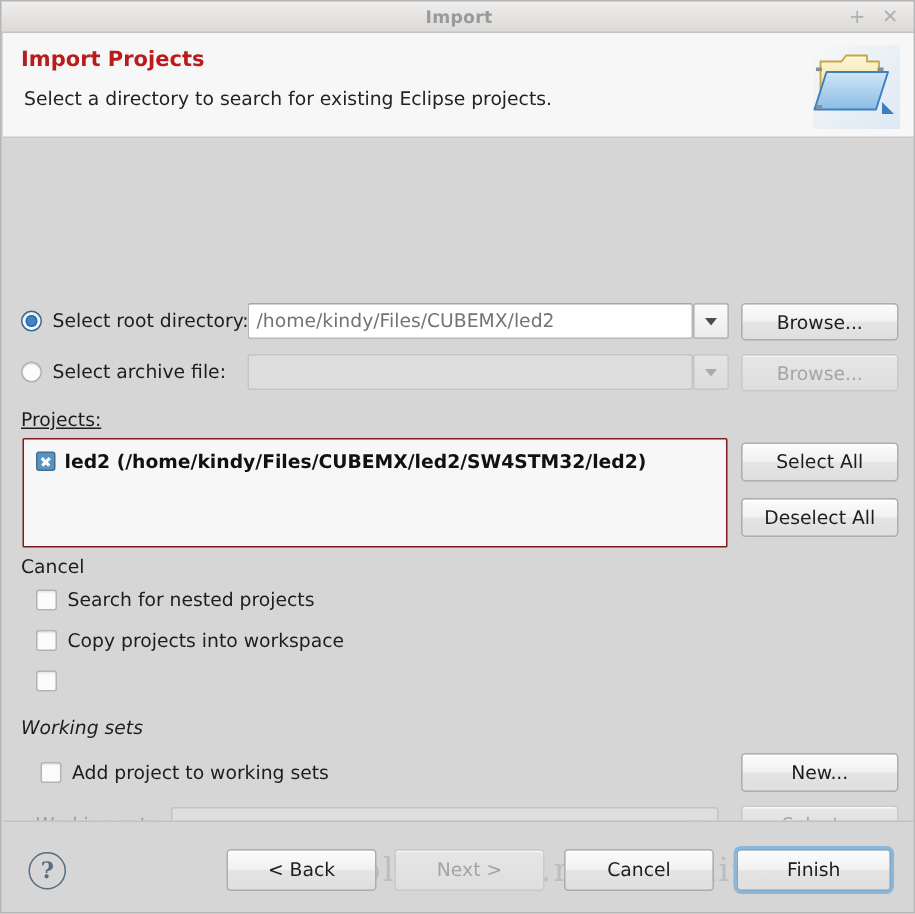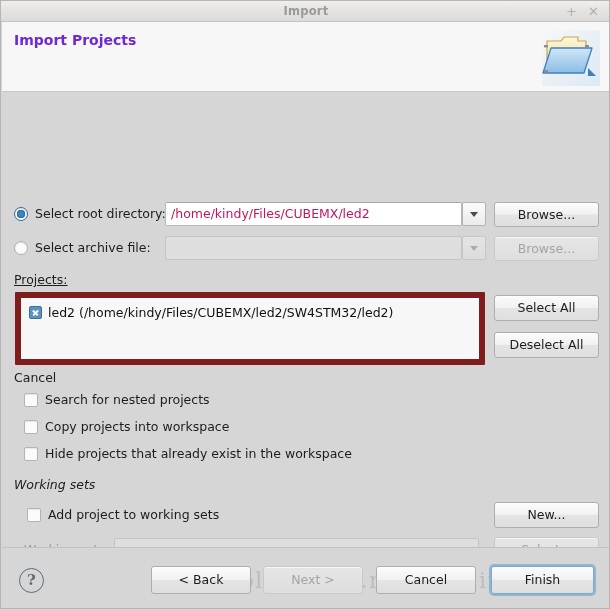--- a/index.html
+++ b/index.html
@@ -61,21 +61,21 @@
     height: 70px;
     background: #f7f7f7;
     border-bottom: 1px solid #c8c8c8;
     box-sizing: border-box;
   }
   .header-title {
     position: absolute;
     left: 12px; top: 10px;
     font-size: 14px;
     font-weight: bold;
-    color: #6d28d9;
+    color: #b91c1c;
   }
   .header-sub {
     position: absolute;
     left: 14px; top: 36px;
     font-size: 12.5px;
     color: #232323;
   }
   .header-icon {
     position: absolute;
     right: 10px; top: 6px;
@@ -137,21 +137,21 @@
 
   
   .textfield {
     position: absolute;
     box-sizing: border-box;
     background: #ffffff;
     border: 1px solid #b7b7b7;
     border-top-color: #a7a7a7;
     border-radius: 2px;
     font-size: 12.5px;
-    color: #be185d;
+    color: #737373;
     padding: 0 5px;
     line-height: 22px;
     height: 24px;
     overflow: hidden;
     white-space: nowrap;
   }
   .textfield.disabled {
     background: #dedede;
     border-color: #c4c4c4;
     color: #a0a0a0;
@@ -213,22 +213,23 @@
   .btn.default {
     border-color: #7fa9c9;
     box-shadow: 0 0 0 2px #8cb6d6;
   }
 
   
   .listbox {
     position: absolute;
     box-sizing: border-box;
     background: #f7f7f7;
-    border: 6px solid #7f1d1d;
+    border: 1px solid #7f1d1d;
     border-radius: 1px;
+    font-weight: bold;
   }
   .list-item {
     position: absolute;
     left: 8px; top: 7px;
     font-size: 12.5px;
     color: #111;
     white-space: nowrap;
   }
   .list-check {
     position: absolute;
@@ -302,20 +303,21 @@
 <div class="window">
 
   <div class="titlebar">
     <div class="titlebar-title">Import</div>
     <div class="win-btn win-max">+</div>
     <div class="win-btn win-close">✕</div>
   </div>
 
   <div class="header">
     <div class="header-title">Import Projects</div>
+    <div class="header-sub">Select a directory to search for existing Eclipse projects.</div>
     <svg class="header-icon" viewBox="0 0 66 58">
       <defs>
         <linearGradient id="gback" x1="0" y1="0" x2="0" y2="1">
           <stop offset="0" stop-color="#fdf6d8"></stop>
           <stop offset="1" stop-color="#f3dc93"></stop>
         </linearGradient>
         <linearGradient id="gfront" x1="0" y1="0" x2="0" y2="1">
           <stop offset="0" stop-color="#cfe6f7"></stop>
           <stop offset="1" stop-color="#8bbde4"></stop>
         </linearGradient>
@@ -376,21 +378,20 @@
 
     <div class="group-title" style="left:12px; top:278px;">Cancel</div>
 
     <div class="cbox" style="left:22px; top:301px;"></div>
     <div class="row-label" style="left:43px; top:300px;">Search for nested projects</div>
 
     <div class="cbox" style="left:22px; top:328px;"></div>
     <div class="row-label" style="left:43px; top:327px;">Copy projects into workspace</div>
 
     <div class="cbox" style="left:22px; top:355px;"></div>
-    <div class="row-label" style="left:43px; top:354px;">Hide projects that already exist in the workspace</div>
 
     <div class="group-title" style="left:12px; top:385px;font-style:italic;">Working sets</div>
 
     <div class="cbox" style="left:25px; top:416px;"></div>
     <div class="row-label" style="left:46px; top:415px;">Add project to working sets</div>
 
     <div class="btn" style="left:492px; top:410px; width:105px; height:26px; line-height:24px;">
       <span>New...</span>
     </div>
 

